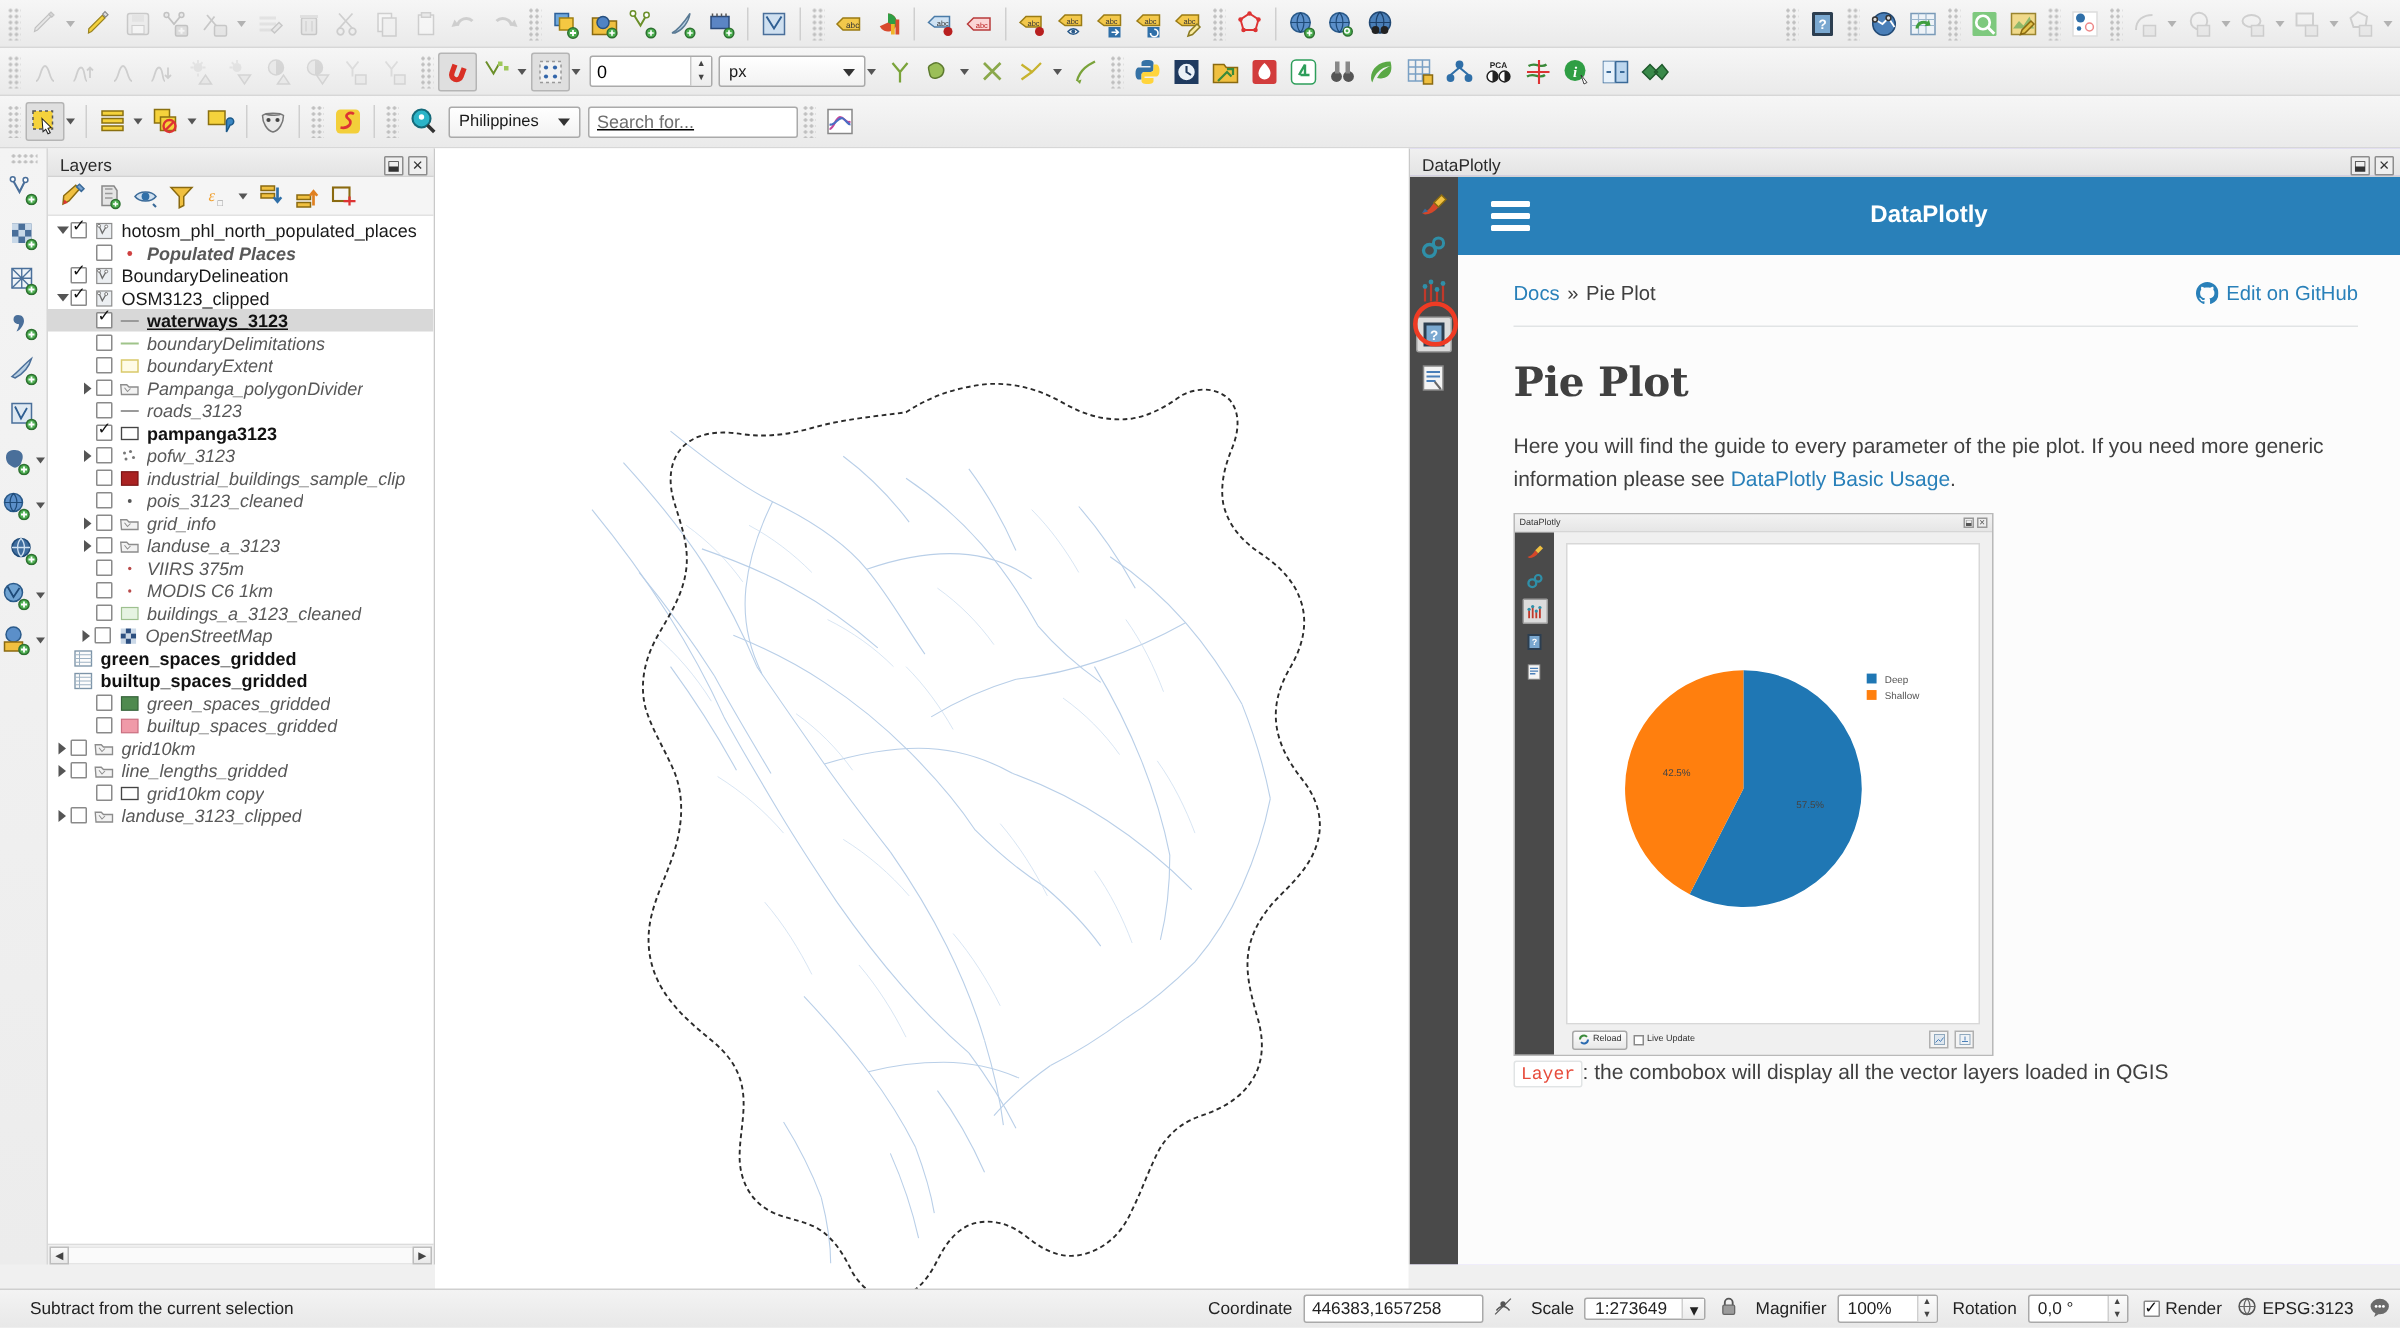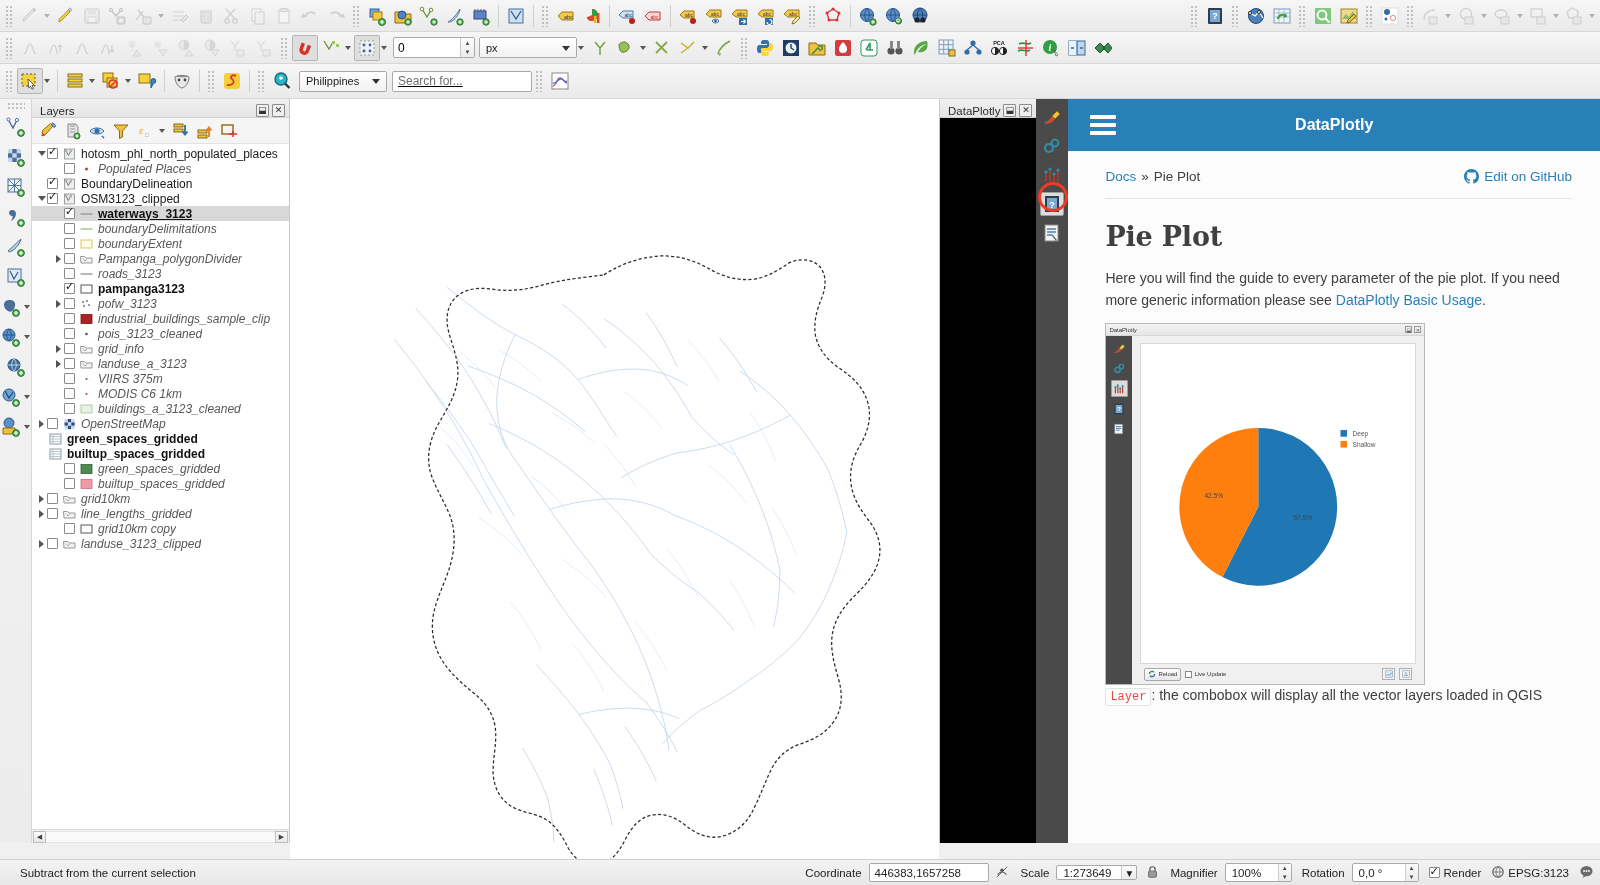--- a/index.html
+++ b/index.html
@@ -183,22 +183,22 @@
     font-size: 7px; color: #444;
   }
   .hscroll .track { flex: 1; height: 12px; background: #fafafa; border-top: 1px solid #e5e5e5; border-bottom: 1px solid #e5e5e5; }
 
   
   #mapwrap { flex: 1; position: relative; background: #ffffff; border-right: 1px solid #c9c9c9; }
   #mapcanvas { position: absolute; inset: 0; background: #ffffff; }
 
   
   #dock {
-    width: 660px; background: #000000;
-    display: flex; flex-direction: row;
+    width: 660px; background: #c4b5fd;
+    display: flex; flex-direction: column;
   }
   #dockbody { flex: 1; display: flex; overflow: hidden; background: #fff; }
   #dpside {
     width: 32px; background: #4a4a4a;
     display: flex; flex-direction: column; align-items: center;
     padding-top: 6px; gap: 5px; position: relative;
   }
   .dpicon {
     width: 24px; height: 24px; display: flex; align-items: center; justify-content: center;
     border-radius: 2px;
@@ -1147,21 +1147,21 @@
             <span class="lsym">
               <svg width="15" height="12" viewBox="0 0 15 12">
                 <rect x="2.5" y="1" width="10" height="10" fill="#eceff2" stroke="#8c8c8c" stroke-width=".8"></rect>
                 <path d="M4 2.5l2.2 5 2.6-4.5" fill="none" stroke="#6d6d6d" stroke-width=".9"></path>
                 <circle cx="4" cy="2.5" r="1" fill="#fff" stroke="#6d6d6d" stroke-width=".6"></circle>
                 <circle cx="8.8" cy="3" r="1" fill="#fff" stroke="#6d6d6d" stroke-width=".6"></circle>
               </svg>
             </span>
             <span class="lname">hotosm_phl_north_populated_places</span>
           </div>
-          <div class="lrow" style="padding-left: 21px;">
+          <div class="lrow" style="padding-left: 21px; font-weight: bold;">
             <span class="expander"></span>
             <span class="cbx"></span>
             <span class="lsym">
               <svg width="15" height="12" viewBox="0 0 15 12">
                 <circle cx="7.5" cy="6" r="1.6" fill="#cf4040"></circle>
               </svg>
             </span>
             <span class="lname it">Populated Places</span>
           </div>
           <div class="lrow" style="padding-left: 4px;">
@@ -1339,21 +1339,21 @@
           <div class="lrow" style="padding-left: 21px;">
             <span class="expander"></span>
             <span class="cbx"></span>
             <span class="lsym">
               <svg width="15" height="12" viewBox="0 0 15 12">
                 <rect x="2" y="2" width="11" height="8" fill="#e6f3e2" stroke="#9ec08f" stroke-width=".8"></rect>
               </svg>
             </span>
             <span class="lname it">buildings_a_3123_cleaned</span>
           </div>
-          <div class="lrow" style="padding-left: 4px;">
+          <div class="lrow" style="padding-left: 20px;">
             <span class="expander">
               <span class="tri right"></span>
             </span>
             <span class="cbx"></span>
             <span class="lsym">
               <svg width="15" height="12" viewBox="0 0 15 12">
                 <rect x="2.5" y="1" width="3.4" height="3.4" fill="#cbd9e8"></rect>
                 <rect x="5.9" y="1" width="3.4" height="3.4" fill="#2c4f80"></rect>
                 <rect x="9.3" y="1" width="3.4" height="3.4" fill="#cbd9e8"></rect>
                 <rect x="2.5" y="4.4" width="3.4" height="3.4" fill="#2c4f80"></rect>

